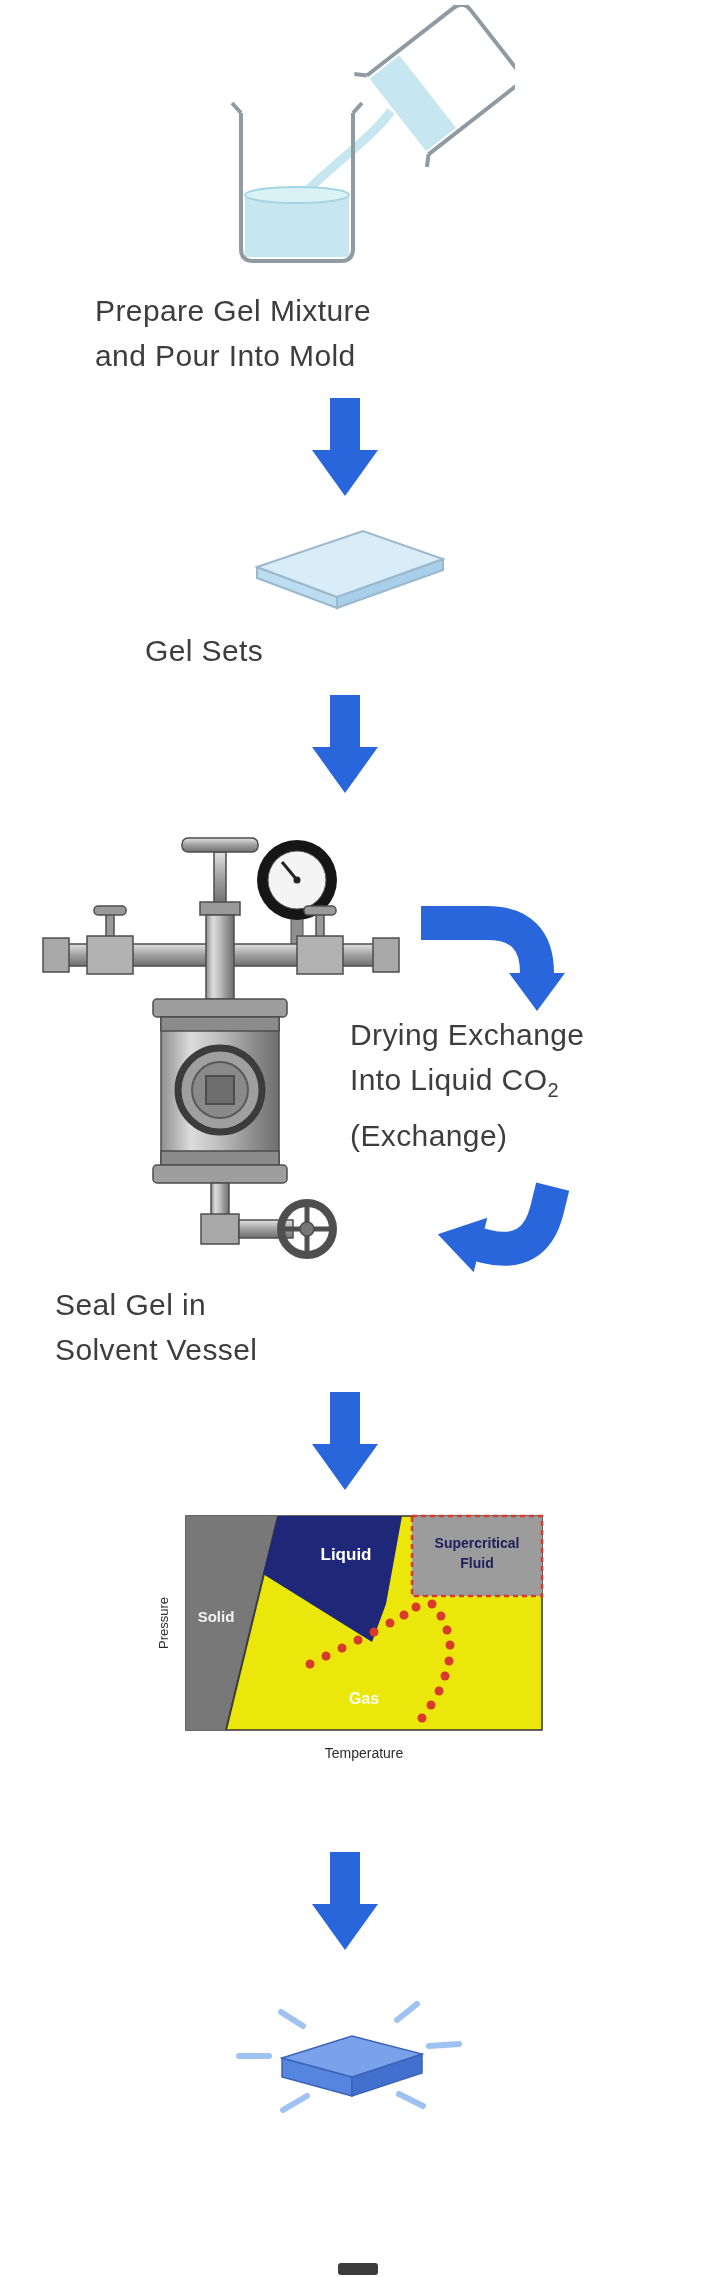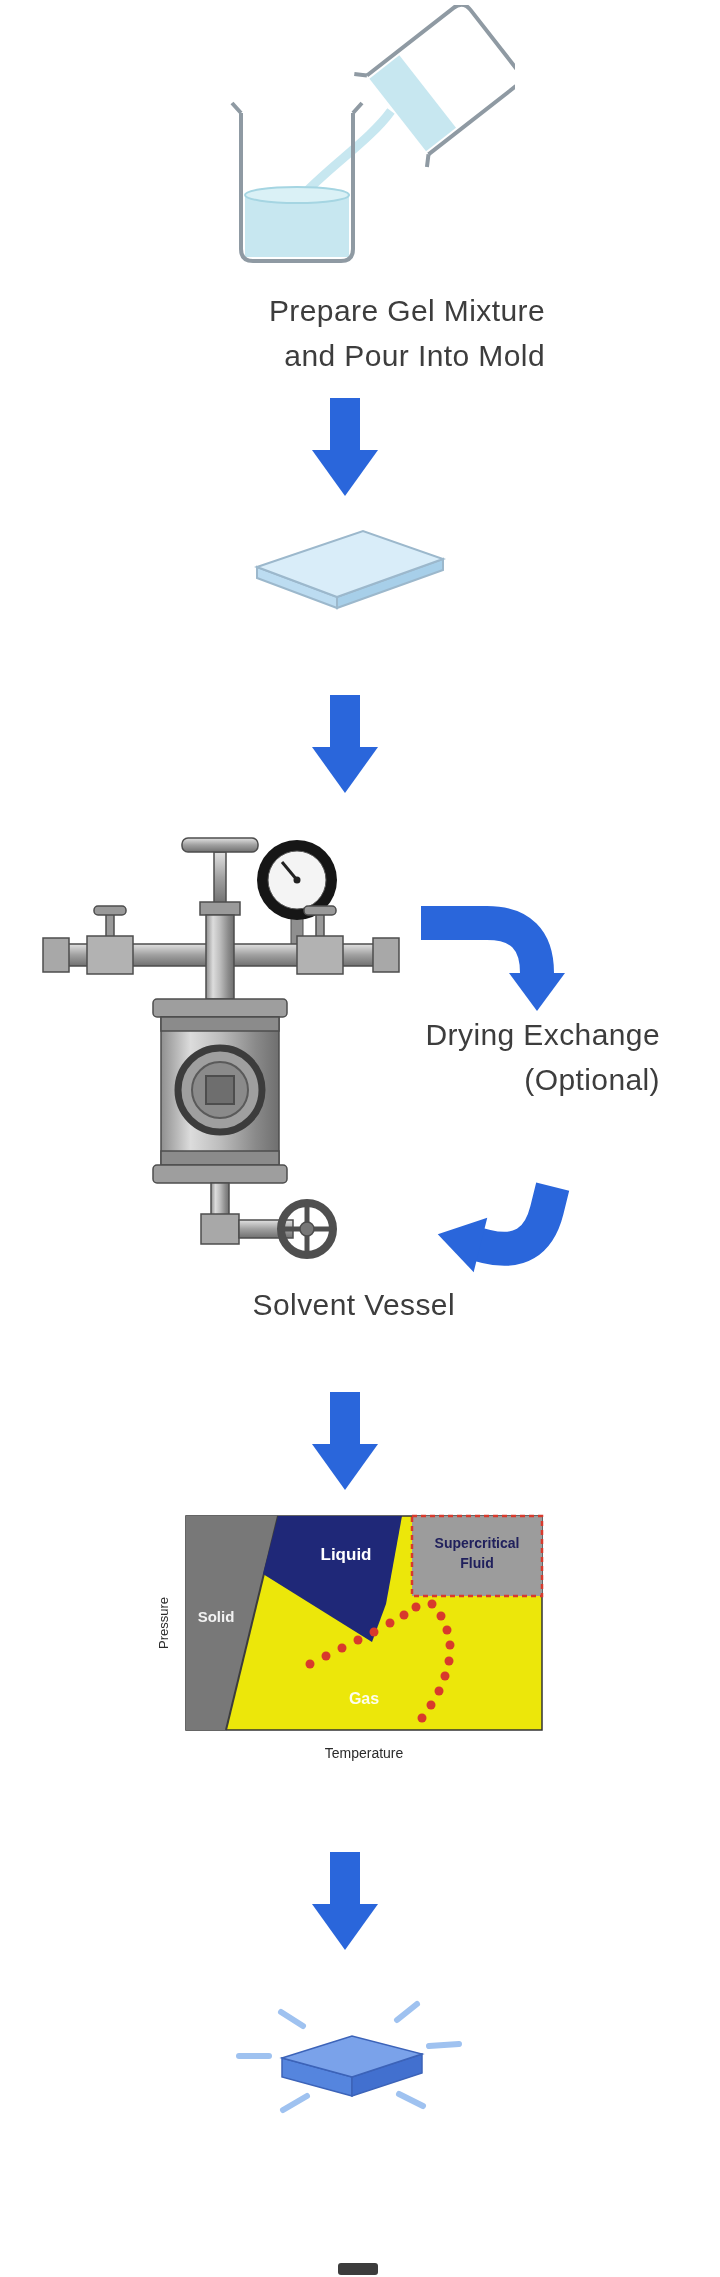--- a/index.html
+++ b/index.html
@@ -1,20 +1,20 @@
 <!DOCTYPE html>
 <html><head>
 <meta charset="utf-8">
 <style>
   * { margin:0; padding:0; box-sizing:border-box; }
   html,body { background:#ffffff; }
   body { font-family:"Liberation Sans", sans-serif; width:720px; }
   .canvas { position:relative; width:720px; height:2277px; background:#fff; overflow:hidden; }
   .abs { position:absolute; }
-  .lbl { position:absolute; color:#3d3d3d; font-size:30px; line-height:45px; text-align:right; letter-spacing:.4px; }
+  .lbl { position:absolute; color:#3d3d3d; font-size:30px; line-height:45px; text-align:left; letter-spacing:.4px; }
   .lbl sub { font-size:20px; }
   svg text { font-family:"Liberation Sans", sans-serif; }
   .curved-left { transform:rotate(14deg); }
 </style>
 </head>
 <body>
 
 <div class="canvas">
 
   <svg width="0" height="0" style="position:absolute">
@@ -61,20 +61,23 @@
   <svg class="abs" style="left:312px; top:398px" width="66" height="100" viewBox="0 0 66 100">
       <use href="#down-arrow-shape"></use>
     </svg>
 
   <svg class="abs" style="left:245px; top:515px" width="210" height="95" viewBox="0 0 210 95">
     <polygon points="12,52 92,82 92,93 12,63" fill="#bcdcf1" stroke="#9cb8cc" stroke-width="2"></polygon>
     <polygon points="92,82 198,44 198,55 92,93" fill="#a7cfe9" stroke="#9cb8cc" stroke-width="2"></polygon>
     <polygon points="12,52 118,16 198,44 92,82" fill="#d9edf9" stroke="#9cb8cc" stroke-width="2"></polygon>
   </svg>
 
+  <div class="lbl" style="left:145px; top:628px; width:400px">
+    <div>Gel Sets</div>
+  </div>
 
   <svg class="abs" style="left:312px; top:695px" width="66" height="100" viewBox="0 0 66 100">
       <use href="#down-arrow-shape"></use>
     </svg>
 
   <svg class="abs" style="left:35px; top:818px" width="400" height="450" viewBox="0 0 400 450">
     <g stroke="#4d4d4d" stroke-width="1.5">
       <rect x="179" y="34" width="12" height="52" fill="url(#pipeV)"></rect>
       <rect x="147" y="20" width="76" height="14" rx="6" fill="url(#pipeV)"></rect>
       <rect x="165" y="84" width="40" height="13" fill="#9a9a9a"></rect>
@@ -121,29 +124,31 @@
     </g>
   </svg>
 
   <svg class="abs" style="left:415px; top:895px" width="160" height="120" viewBox="0 0 160 120">
     <path d="M 6 28 L 72 28 Q 122 28 122 78 L 122 80" fill="none" stroke="#2A66DB" stroke-width="34"></path>
     <polygon points="94,78 150,78 122,116" fill="#2A66DB"></polygon>
   </svg>
 
   <div class="lbl" style="left:350px; top:1012px; width:310px">
     <div>Drying Exchange</div>
-    <div>(Optional)</div>
+    <div><span>Into Liquid CO</span><sub>2</sub></div>
+    <div>(Exchange)</div>
   </div>
 
   <svg class="abs curved-left" style="left:415px; top:1168px" width="160" height="120" viewBox="0 0 160 120">
     <path d="M 126 6 L 126 30 Q 126 80 76 80 L 66 80" fill="none" stroke="#2A66DB" stroke-width="34"></path>
     <polygon points="70,52 70,108 26,80" fill="#2A66DB"></polygon>
   </svg>
 
   <div class="lbl" style="left:55px; top:1282px; width:400px">
+    <div>Seal Gel in</div>
     <div>Solvent Vessel</div>
   </div>
 
   <svg class="abs" style="left:312px; top:1392px" width="66" height="100" viewBox="0 0 66 100">
       <use href="#down-arrow-shape"></use>
     </svg>
 
   <svg class="abs" style="left:150px; top:1512px" width="400" height="268" viewBox="0 0 400 268">
     <rect x="36" y="4" width="356" height="214" fill="#ECE70A" stroke="#333" stroke-width="1.5"></rect>
     <polygon points="36,4 128,4 76,218 36,218" fill="#787878"></polygon>

